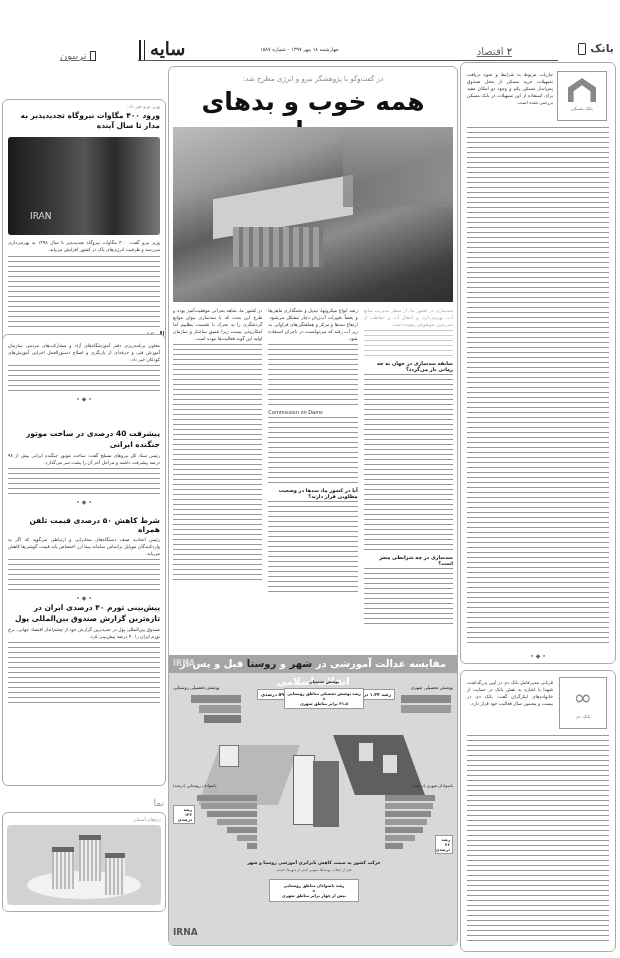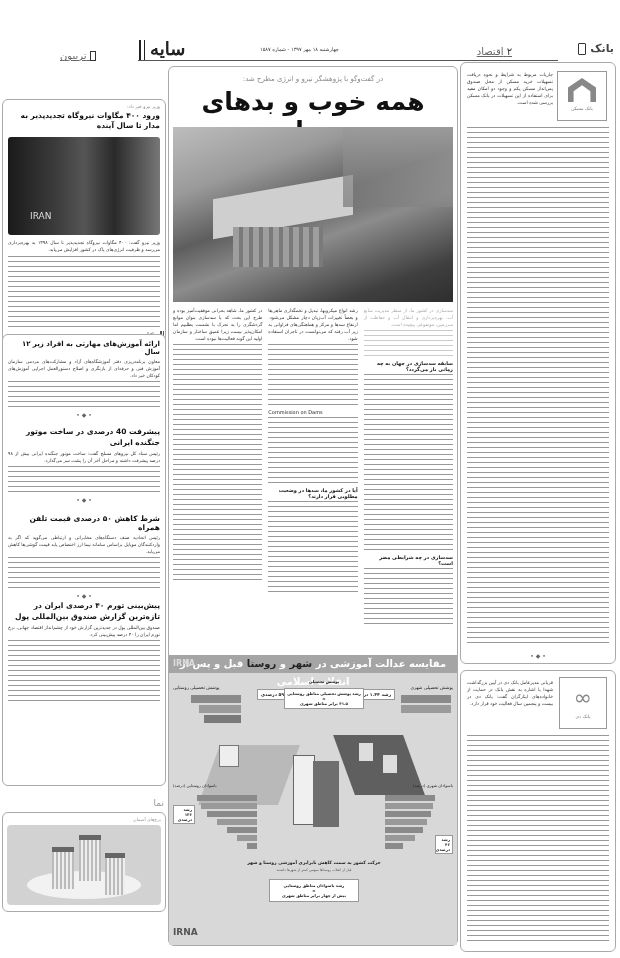--- a/index.html
+++ b/index.html
@@ -80,21 +80,20 @@
       </div>
   </div>
 
   <div style="position:absolute;top:257px;right:4px;font-size:9px;color:#777;display:flex;align-items:center;gap:3px;margin-top:12px;">
     <span style="display:inline-block;width:4px;height:10px;border-left:2px solid #555;border-right:1px solid #555;"></span>
     <span>تکاپو</span>
   </div>
 
   <div class="card" style="position:absolute;top:272px;left:0;width:164px;height:452px;padding:5px;">
     <div style="height:86px;">
-      <div class="small-h" style="font-size:7px;">ارائه آموزش‌های مهارتی به افراد زیر ۱۲ سال</div>
       <div class="para" style="margin-top:2px;">معاون برنامه‌ریزی دفتر آموزشگاه‌های آزاد و مشارکت‌های مردمی سازمان آموزش فنی و حرفه‌ای از بازنگری و اصلاح دستورالعمل اجرایی آموزش‌های کودکان خبر داد.</div>
       <div class="text-lines" style="margin-top:2px;">
           <i></i>
           <i></i>
           <i></i>
           <i></i>
           <i></i>
           <i></i>
         </div>
       <div class="dots">• ◆ •</div>

